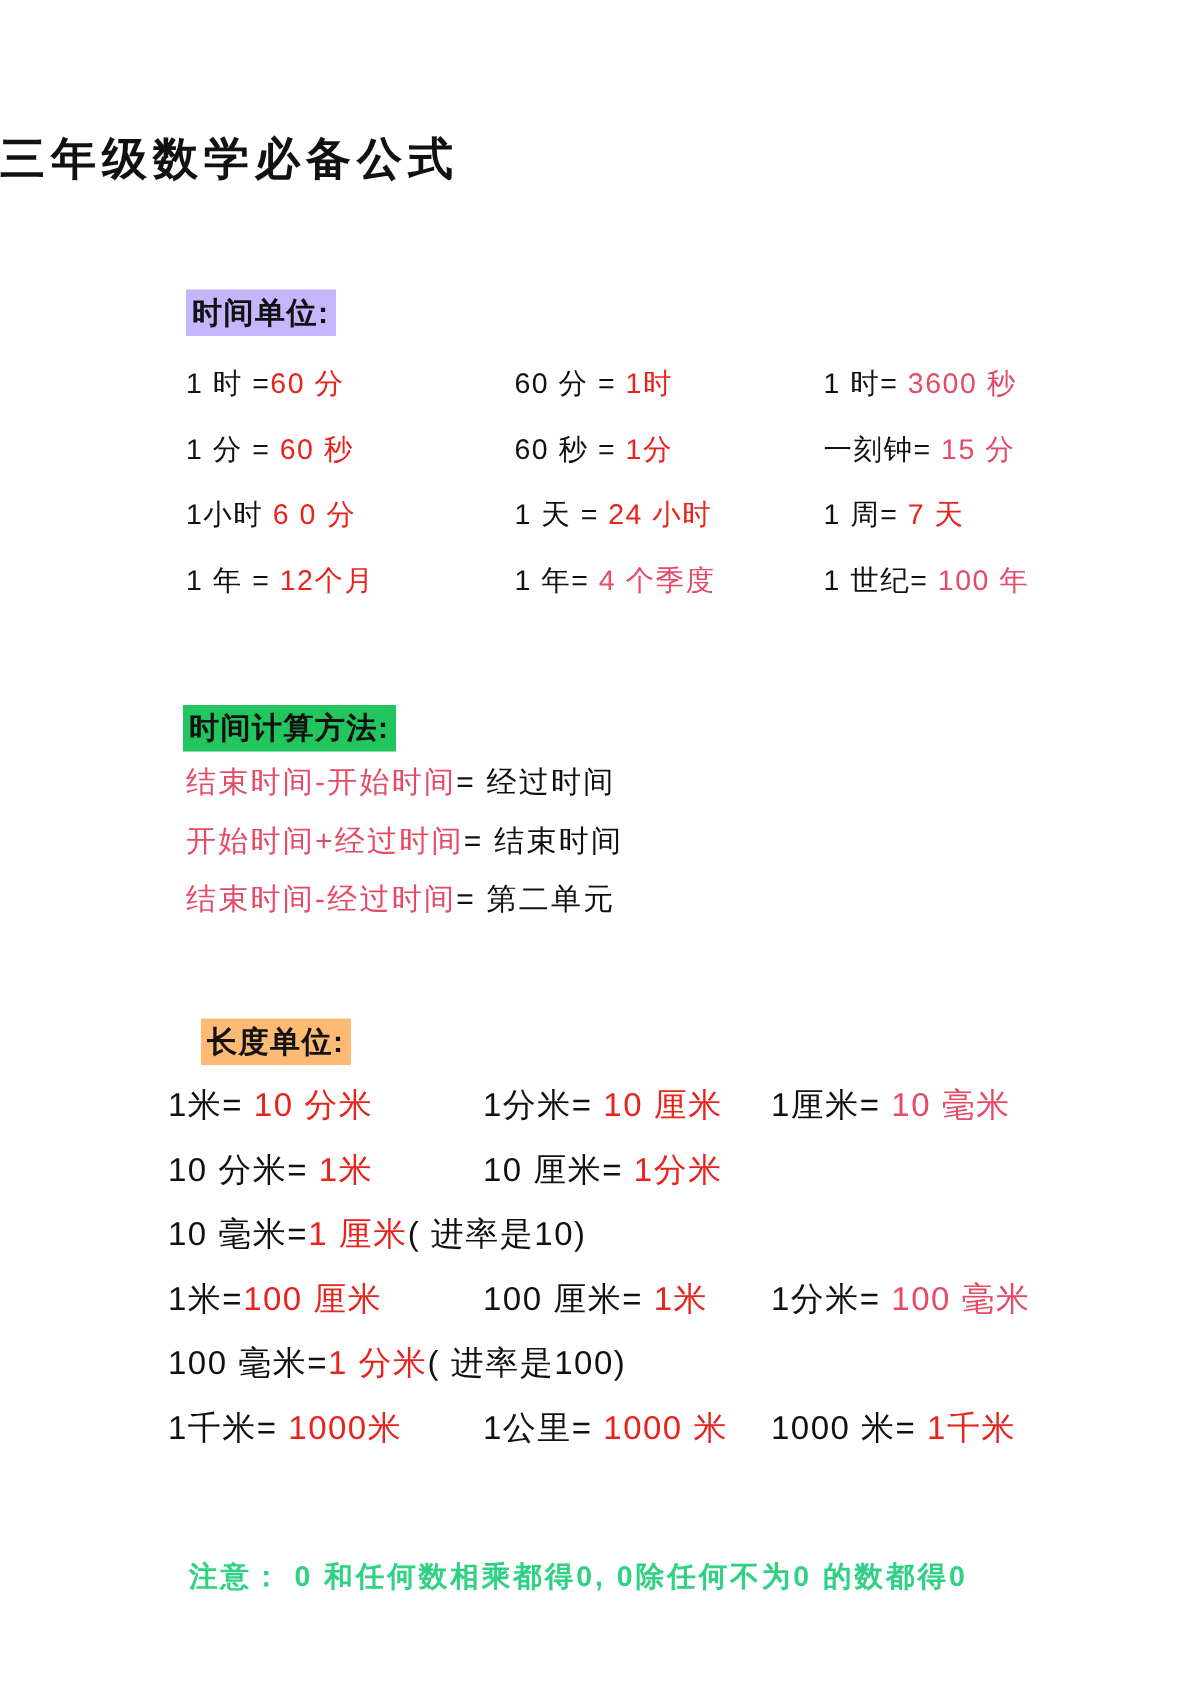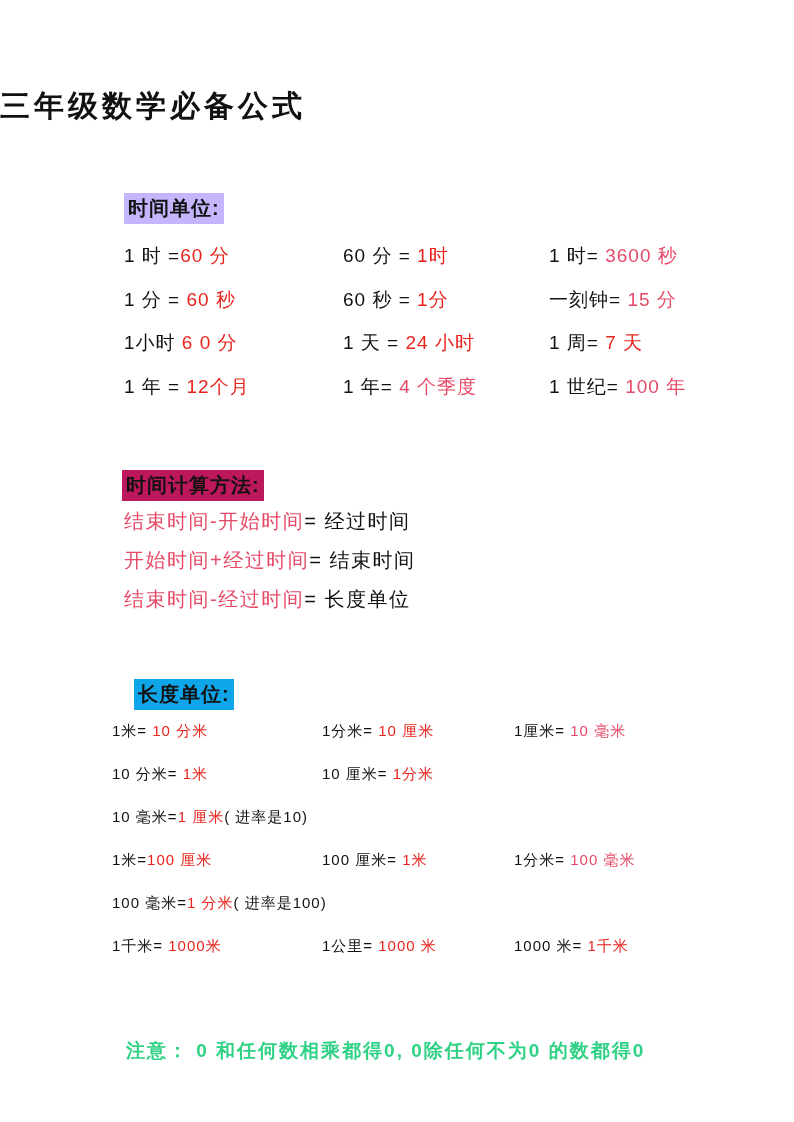--- a/index.html
+++ b/index.html
@@ -54,21 +54,21 @@
     white-space: nowrap;
   }
   #sec0-rows { left: 124px; top: 243px; }
   #sec1-rows { left: 124px; top: 508px; }
   #sec2-rows { left: 112px; top: 722px; }
   .row {
     white-space: nowrap;
   }
   #sec0-rows .row { height: 43.7px; font-size: 19px; letter-spacing: 1px; }
   #sec1-rows .row { height: 39px;   font-size: 20px; letter-spacing: 1.5px; }
-  #sec2-rows .row { height: 43px;   font-size: 15px; letter-spacing: 1px; text-decoration: underline; }
+  #sec2-rows .row { height: 43px;   font-size: 22px; letter-spacing: 1px; text-decoration: underline; }
   .cell {
     display: inline-block;
     vertical-align: top;
     white-space: nowrap;
   }
   #sec0-rows .cell:nth-child(1) { width: 219px; }
   #sec0-rows .cell:nth-child(2) { width: 206px; }
   #sec2-rows .cell:nth-child(1) { width: 210px; }
   #sec2-rows .cell:nth-child(2) { width: 192px; }
   #sec1-rows .cell, .cell.full { width: auto !important; }
@@ -91,28 +91,28 @@
 
 
   <div class="sec-head" id="sec0-head" style="background-color: #c4b5fd;">时间单位:</div>
   <div class="rows" id="sec0-rows">
       <div class="row"><span class="cell"><span class="part" style="color: rgb(17, 17, 17);">1 时 =</span><span class="part" style="color: rgb(232, 35, 28);">60 分</span></span><span class="cell"><span class="part" style="color: rgb(17, 17, 17);">60 分 = </span><span class="part" style="color: rgb(232, 35, 28);">1时</span></span><span class="cell"><span class="part" style="color: rgb(17, 17, 17);">1 时= </span><span class="part" style="color: rgb(230, 74, 102);">3600 秒</span></span></div>
       <div class="row"><span class="cell"><span class="part" style="color: rgb(17, 17, 17);">1 分 = </span><span class="part" style="color: rgb(232, 35, 28);">60 秒</span></span><span class="cell"><span class="part" style="color: rgb(17, 17, 17);">60 秒 = </span><span class="part" style="color: rgb(232, 35, 28);">1分</span></span><span class="cell"><span class="part" style="color: rgb(17, 17, 17);">一刻钟= </span><span class="part" style="color: rgb(230, 74, 102);">15 分</span></span></div>
       <div class="row"><span class="cell"><span class="part" style="color: rgb(17, 17, 17);">1小时 </span><span class="part" style="color: rgb(232, 35, 28);">6 0 分</span></span><span class="cell"><span class="part" style="color: rgb(17, 17, 17);">1 天 = </span><span class="part" style="color: rgb(232, 35, 28);">24 小时</span></span><span class="cell"><span class="part" style="color: rgb(17, 17, 17);">1 周= </span><span class="part" style="color: rgb(232, 35, 28);">7 天</span></span></div>
       <div class="row"><span class="cell"><span class="part" style="color: rgb(17, 17, 17);">1 年  = </span><span class="part" style="color: rgb(232, 35, 28);">12个月</span></span><span class="cell"><span class="part" style="color: rgb(17, 17, 17);">1 年= </span><span class="part" style="color: rgb(230, 74, 102);">4 个季度</span></span><span class="cell"><span class="part" style="color: rgb(17, 17, 17);">1 世纪= </span><span class="part" style="color: rgb(230, 74, 102);">100 年</span></span></div>
     </div>
 
-  <div class="sec-head" id="sec1-head" style="background-color: #be185d;">时间计算方法:</div>
+  <div class="sec-head" id="sec1-head" style="background-color: #22c55e;">时间计算方法:</div>
   <div class="rows" id="sec1-rows">
       <div class="row"><span class="cell full"><span class="part" style="color: rgb(230, 74, 102);">结束时间-开始时间</span><span class="part" style="color: rgb(17, 17, 17);">= 经过时间</span></span></div>
       <div class="row"><span class="cell full"><span class="part" style="color: rgb(230, 74, 102);">开始时间+经过时间</span><span class="part" style="color: rgb(17, 17, 17);">= 结束时间</span></span></div>
-      <div class="row"><span class="cell full"><span class="part" style="color: rgb(230, 74, 102);">结束时间-经过时间</span><span class="part" style="color: rgb(17, 17, 17);">= 长度单位</span></span></div>
+      <div class="row"><span class="cell full"><span class="part" style="color: rgb(230, 74, 102);">结束时间-经过时间</span><span class="part" style="color: rgb(17, 17, 17);">= 第二单元</span></span></div>
     </div>
 
-  <div class="sec-head" id="sec2-head" style="background-color: #0ea5e9; text-align: right;">长度单位:</div>
+  <div class="sec-head" id="sec2-head" style="background-color: #fdba74; text-align: right;">长度单位:</div>
   <div class="rows" id="sec2-rows">
       <div class="row"><span class="cell"><span class="part" style="color: rgb(17, 17, 17);">1米= </span><span class="part" style="color: rgb(232, 35, 28);">10 分米</span></span><span class="cell"><span class="part" style="color: rgb(17, 17, 17);">1分米= </span><span class="part" style="color: rgb(232, 35, 28);">10 厘米</span></span><span class="cell"><span class="part" style="color: rgb(17, 17, 17);">1厘米= </span><span class="part" style="color: rgb(230, 74, 102);">10 毫米</span></span></div>
       <div class="row"><span class="cell"><span class="part" style="color: rgb(17, 17, 17);">10 分米= </span><span class="part" style="color: rgb(232, 35, 28);">1米</span></span><span class="cell"><span class="part" style="color: rgb(17, 17, 17);">10 厘米= </span><span class="part" style="color: rgb(232, 35, 28);">1分米</span></span></div>
       <div class="row"><span class="cell full"><span class="part" style="color: rgb(17, 17, 17);">10 毫米=</span><span class="part" style="color: rgb(232, 35, 28);">1 厘米</span><span class="part" style="color: rgb(17, 17, 17);">( 进率是10)</span></span></div>
       <div class="row"><span class="cell"><span class="part" style="color: rgb(17, 17, 17);">1米=</span><span class="part" style="color: rgb(232, 35, 28);">100 厘米</span></span><span class="cell"><span class="part" style="color: rgb(17, 17, 17);">100 厘米= </span><span class="part" style="color: rgb(232, 35, 28);">1米</span></span><span class="cell"><span class="part" style="color: rgb(17, 17, 17);">1分米= </span><span class="part" style="color: rgb(230, 74, 102);">100 毫米</span></span></div>
       <div class="row"><span class="cell full"><span class="part" style="color: rgb(17, 17, 17); text-align: right;">100 毫米=</span><span class="part" style="color: rgb(232, 35, 28);">1 分米</span><span class="part" style="color: rgb(17, 17, 17);">( 进率是100)</span></span></div>
       <div class="row"><span class="cell"><span class="part" style="color: rgb(17, 17, 17);">1千米= </span><span class="part" style="color: rgb(232, 35, 28);">1000米</span></span><span class="cell"><span class="part" style="color: rgb(17, 17, 17);">1公里= </span><span class="part" style="color: rgb(232, 35, 28);">1000 米</span></span><span class="cell"><span class="part" style="color: rgb(17, 17, 17);">1000 米= </span><span class="part" style="color: rgb(232, 35, 28);">1千米</span></span></div>
     </div>
 
   <div class="note" style="color: rgb(47, 209, 132);">注意： 0 和任何数相乘都得0, 0除任何不为0 的数都得0</div>

